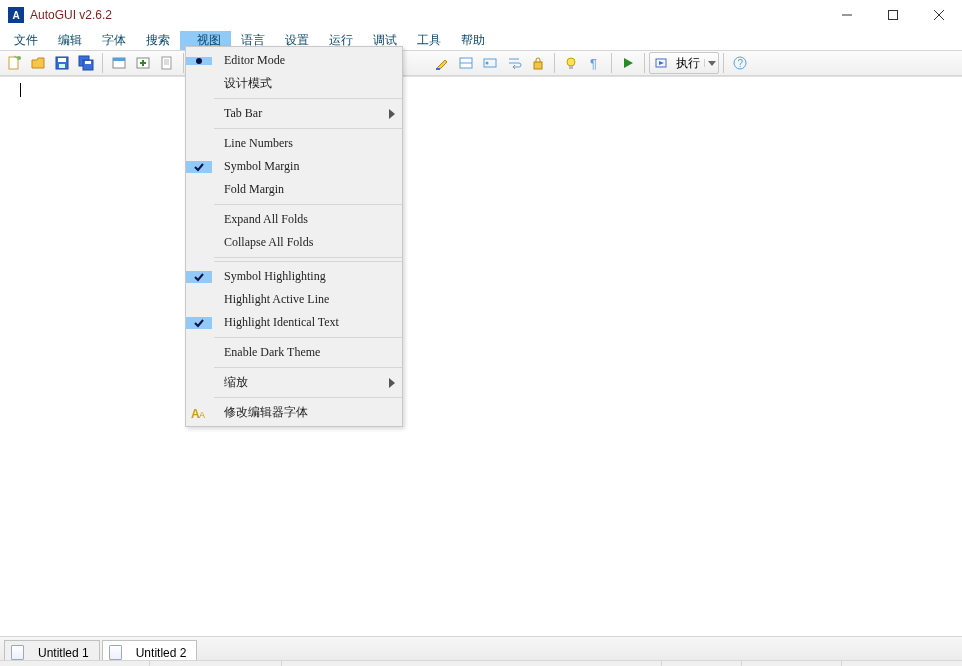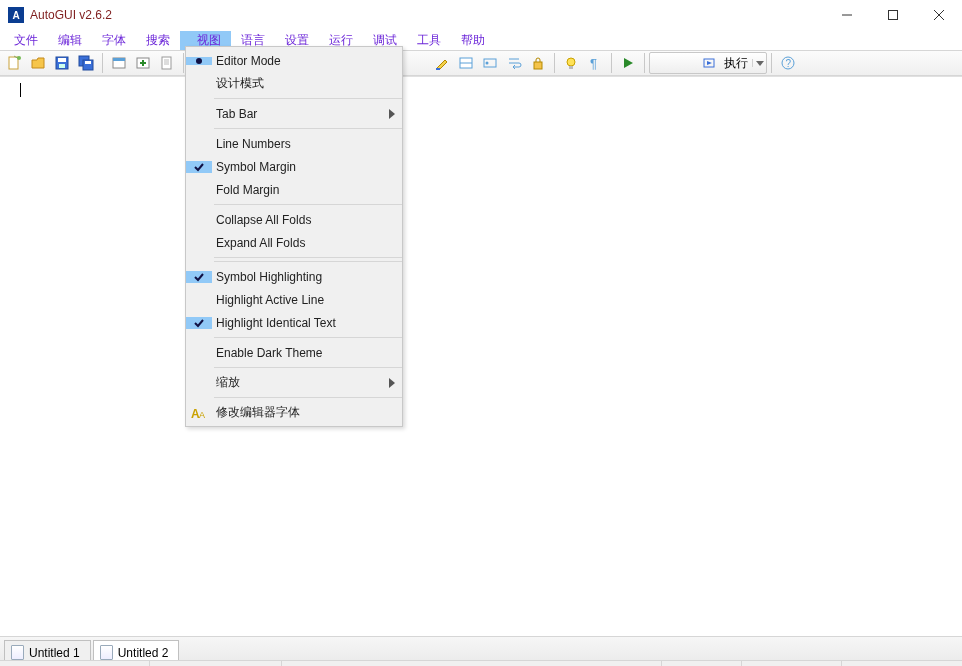--- a/index.html
+++ b/index.html
@@ -7,49 +7,49 @@
   
   
   .titlebar { height: 30px; background: #fff; display: flex; align-items: center; border-bottom: 0; }
   .titlebar-icon { width: 16px; height: 16px; margin: 0 6px 0 8px; background: #0b3d91; color:#fff; text-align:center; line-height:16px; font-size:10px; font-weight:bold; border:1px solid #0b3d91; }
   .titlebar-title { flex: 1; font-size: 12px; color: #7f1d1d; }
   .titlebar-btns { display: flex; }
   .titlebar-btn { width: 46px; height: 30px; display:flex; align-items:center; justify-content:center; font-size:13px; color:#333; }
   
   
   .menubar { height: 20px; display: flex; align-items: center; padding: 0 4px; background:#fff; }
-  .menuitem { padding: 1px 10px; font-size: 12px; color:#6d28d9; }
+  .menuitem { padding: 1px 10px; font-size: 12px; color:#0c4a6e; }
   .menuitem.active { background: #91c9f7; padding-left: 17px; }
   
   
   .toolbar { height: 26px; background: linear-gradient(#fbfbfb,#efefef); border-top:1px solid #d6d6d6; border-bottom:1px solid #d6d6d6; display:flex; align-items:center; padding: 0 2px; position:relative; }
   .tbtn { width: 24px; height: 22px; display:flex; align-items:center; justify-content:center; margin: 0 0px; border-radius:2px; }
   .tsep { width:1px; height:20px; background:#c8c8c8; margin:0 4px; }
-  .run-split { display:flex; align-items:center; border:1px solid #c8c8c8; border-radius:2px; height:22px; background:linear-gradient(#fff,#eee);padding-left:48px; }
+  .run-split { display:flex; align-items:center; border:1px solid #c8c8c8; border-radius:2px; height:22px; background:linear-gradient(#fff,#eee); }
   .run-split .play { width:22px; display:flex; align-items:center; justify-content:center; }
   .run-split .runlbl { font-size:12px; padding:0 4px; display:flex; align-items:center; gap:4px; }
   .run-split .dd { width:14px; display:flex; align-items:center; justify-content:center; border-left:1px solid #d0d0d0; }
   
   
   .editor { position:relative; background:#fff; height: 560px; border-top:1px solid #e0e0e0; }
   .cursor { position:absolute; left:20px; top:6px; width:1px; height:14px; background:#000; }
   
   
   .dropdown { position:absolute; left:185px; top:46px; width:218px; background:#f0f0f0; border:1px solid #c8c8c8; box-shadow: 2px 2px 4px rgba(0,0,0,.15); padding:2px 0; z-index:50; }
   .dd-row { height:23px; display:flex; align-items:center; position:relative; }
   .dd-chk { width:26px; display:flex; align-items:center; justify-content:center; }
   .dd-chk.on { background:#91c9f7; }
-  .dd-label { flex:1; font-size:12px; color:#222; padding-left:4px; }
+  .dd-label { flex:1; font-size:12px; color:#222; padding-left:12px;font-family:Liberation Serif, serif; }
   .dd-arrow { width:20px; display:flex; align-items:center; justify-content:center; color:#555; font-size:10px; }
   .dd-sep { height:1px; background:#d6d6d6; margin:3px 0 3px 28px; }
   .dd-icon-font { width:26px; display:flex; align-items:center; justify-content:center; }
   
   
   .tabstrip { height:24px; background:linear-gradient(#f6f6f6,#ececec); border-top:1px solid #d6d6d6; display:flex; align-items:flex-end; padding-left:4px; }
-  .tab { height:20px; border:1px solid #c0c0c0; border-bottom:none; background:#fff; display:flex; align-items:center; gap:5px; padding:4px 10px 0 6px; font-size:12px; margin-right:2px; }
+  .tab { height:20px; border:1px solid #c0c0c0; border-bottom:none; background:#fff; display:flex; align-items:center; gap:14px; padding:4px 10px 0 6px; font-size:12px; margin-right:2px; }
   .tab.active { background:#fff; }
   .tab:not(.active){ background:#f0f0f0; }
   .doc-ico { width:13px; height:15px; border:1px solid #9ab; background:linear-gradient(#fff,#eef); border-radius:1px; position:relative; }
   
   
   .statusbar { height:22px; background:#f0f0f0; border-top:1px solid #d6d6d6; display:flex; align-items:center; font-size:12px; color:#333; }
   .statcell { border-right:1px solid #d6d6d6; padding:0 8px; height:100%; display:flex; align-items:center; }
   .statspace { flex:1; }
   
   
@@ -271,25 +271,25 @@
       </div>
       <div class="dd-label">Symbol Margin</div>
     </div>
     <div class="dd-row">
       <div class="dd-chk"></div>
       <div class="dd-label">Fold Margin</div>
     </div>
     <div class="dd-sep"></div>
     <div class="dd-row">
       <div class="dd-chk"></div>
+      <div class="dd-label">Expand All Folds</div>
+    </div>
+    <div class="dd-row">
+      <div class="dd-chk"></div>
       <div class="dd-label">Collapse All Folds</div>
-    </div>
-    <div class="dd-row">
-      <div class="dd-chk"></div>
-      <div class="dd-label">Expand All Folds</div>
     </div>
     <div class="dd-sep"></div>
     <div class="dd-sep"></div>
     <div class="dd-row">
       <div class="dd-chk on">
         <svg width="12" height="12">
           <path d="M2 6 L5 9 L10 3" fill="none" stroke="#114" stroke-width="2"></path>
         </svg>
       </div>
       <div class="dd-label">Symbol Highlighting</div>

